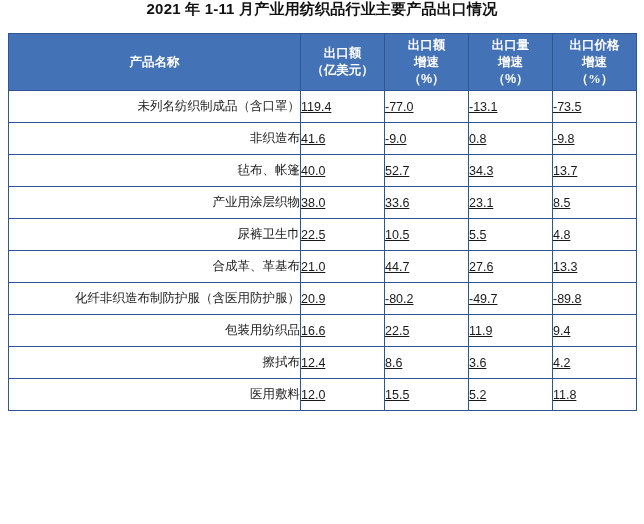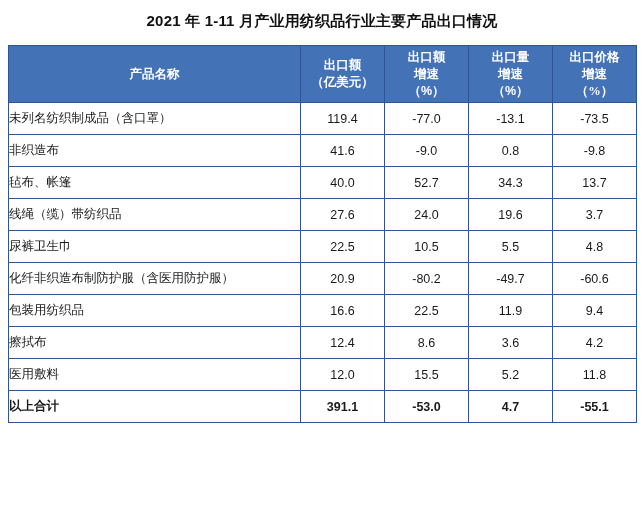--- a/index.html
+++ b/index.html
@@ -19,21 +19,21 @@
     height: 524px;
     box-sizing: border-box;
     padding: 0 8px;
     position: relative;
   }
   .title {
     text-align: center;
     font-size: 15px;
     font-weight: bold;
     color: #111111;
-    padding: 12px 0 14px 0;
+    padding: 0 0 14px 0;
     letter-spacing: 0.2px;
   }
   table.data {
     border-collapse: collapse;
     width: 628px;
     margin: 0 auto;
     table-layout: fixed;
   }
   table.data th, table.data td {
     border: 1px solid #2f5597;
@@ -58,28 +58,29 @@
     font-family: Liberation Serif, serif;
   }
   .hdr-line { display: block; }
   tbody td {
     height: 31px;
     font-size: 12.5px;
     vertical-align: middle;
     background: #ffffff;
   }
   tbody td.name {
-    text-align: left;
+    text-align: right;
     font-size: 12.5px;
     white-space: nowrap;
     font-family: Liberation Serif, serif;
   }
   tbody td.num {
-    text-align: center;
-    font-size: 12.5px;
+    text-align: left;
+    font-size: 12.5px;
+    text-decoration: underline;
   }
   tbody tr.total td {
     font-weight: bold;
     background: #ffffff;
   }
   col.c0 { width: 292px; }
   col.c1 { width: 84px; }
   col.c2 { width: 84px; }
   col.c3 { width: 84px; }
   col.c4 { width: 84px; }
@@ -141,39 +142,46 @@
         <td class="num">-9.8</td>
       </tr>
       <tr>
         <td class="name">毡布、帐篷</td>
         <td class="num">40.0</td>
         <td class="num">52.7</td>
         <td class="num">34.3</td>
         <td class="num">13.7</td>
       </tr>
       <tr>
-        <td class="name">线绳（缆）带纺织品</td>
-        <td class="num">27.6</td>
-        <td class="num">24.0</td>
-        <td class="num">19.6</td>
-        <td class="num">3.7</td>
+        <td class="name">产业用涂层织物</td>
+        <td class="num">38.0</td>
+        <td class="num">33.6</td>
+        <td class="num">23.1</td>
+        <td class="num">8.5</td>
       </tr>
       <tr>
         <td class="name">尿裤卫生巾</td>
         <td class="num">22.5</td>
         <td class="num">10.5</td>
         <td class="num">5.5</td>
         <td class="num">4.8</td>
       </tr>
       <tr>
+        <td class="name">合成革、革基布</td>
+        <td class="num">21.0</td>
+        <td class="num">44.7</td>
+        <td class="num">27.6</td>
+        <td class="num">13.3</td>
+      </tr>
+      <tr>
         <td class="name">化纤非织造布制防护服（含医用防护服）</td>
         <td class="num">20.9</td>
         <td class="num">-80.2</td>
         <td class="num">-49.7</td>
-        <td class="num">-60.6</td>
+        <td class="num">-89.8</td>
       </tr>
       <tr>
         <td class="name">包装用纺织品</td>
         <td class="num">16.6</td>
         <td class="num">22.5</td>
         <td class="num">11.9</td>
         <td class="num">9.4</td>
       </tr>
       <tr>
         <td class="name">擦拭布</td>
@@ -182,23 +190,16 @@
         <td class="num">3.6</td>
         <td class="num">4.2</td>
       </tr>
       <tr>
         <td class="name">医用敷料</td>
         <td class="num">12.0</td>
         <td class="num">15.5</td>
         <td class="num">5.2</td>
         <td class="num">11.8</td>
       </tr>
-      <tr class="total">
-        <td class="name">以上合计</td>
-        <td class="num">391.1</td>
-        <td class="num">-53.0</td>
-        <td class="num">4.7</td>
-        <td class="num">-55.1</td>
-      </tr>
     </tbody>
   </table>
 
 </div>
 
 </body></html>

